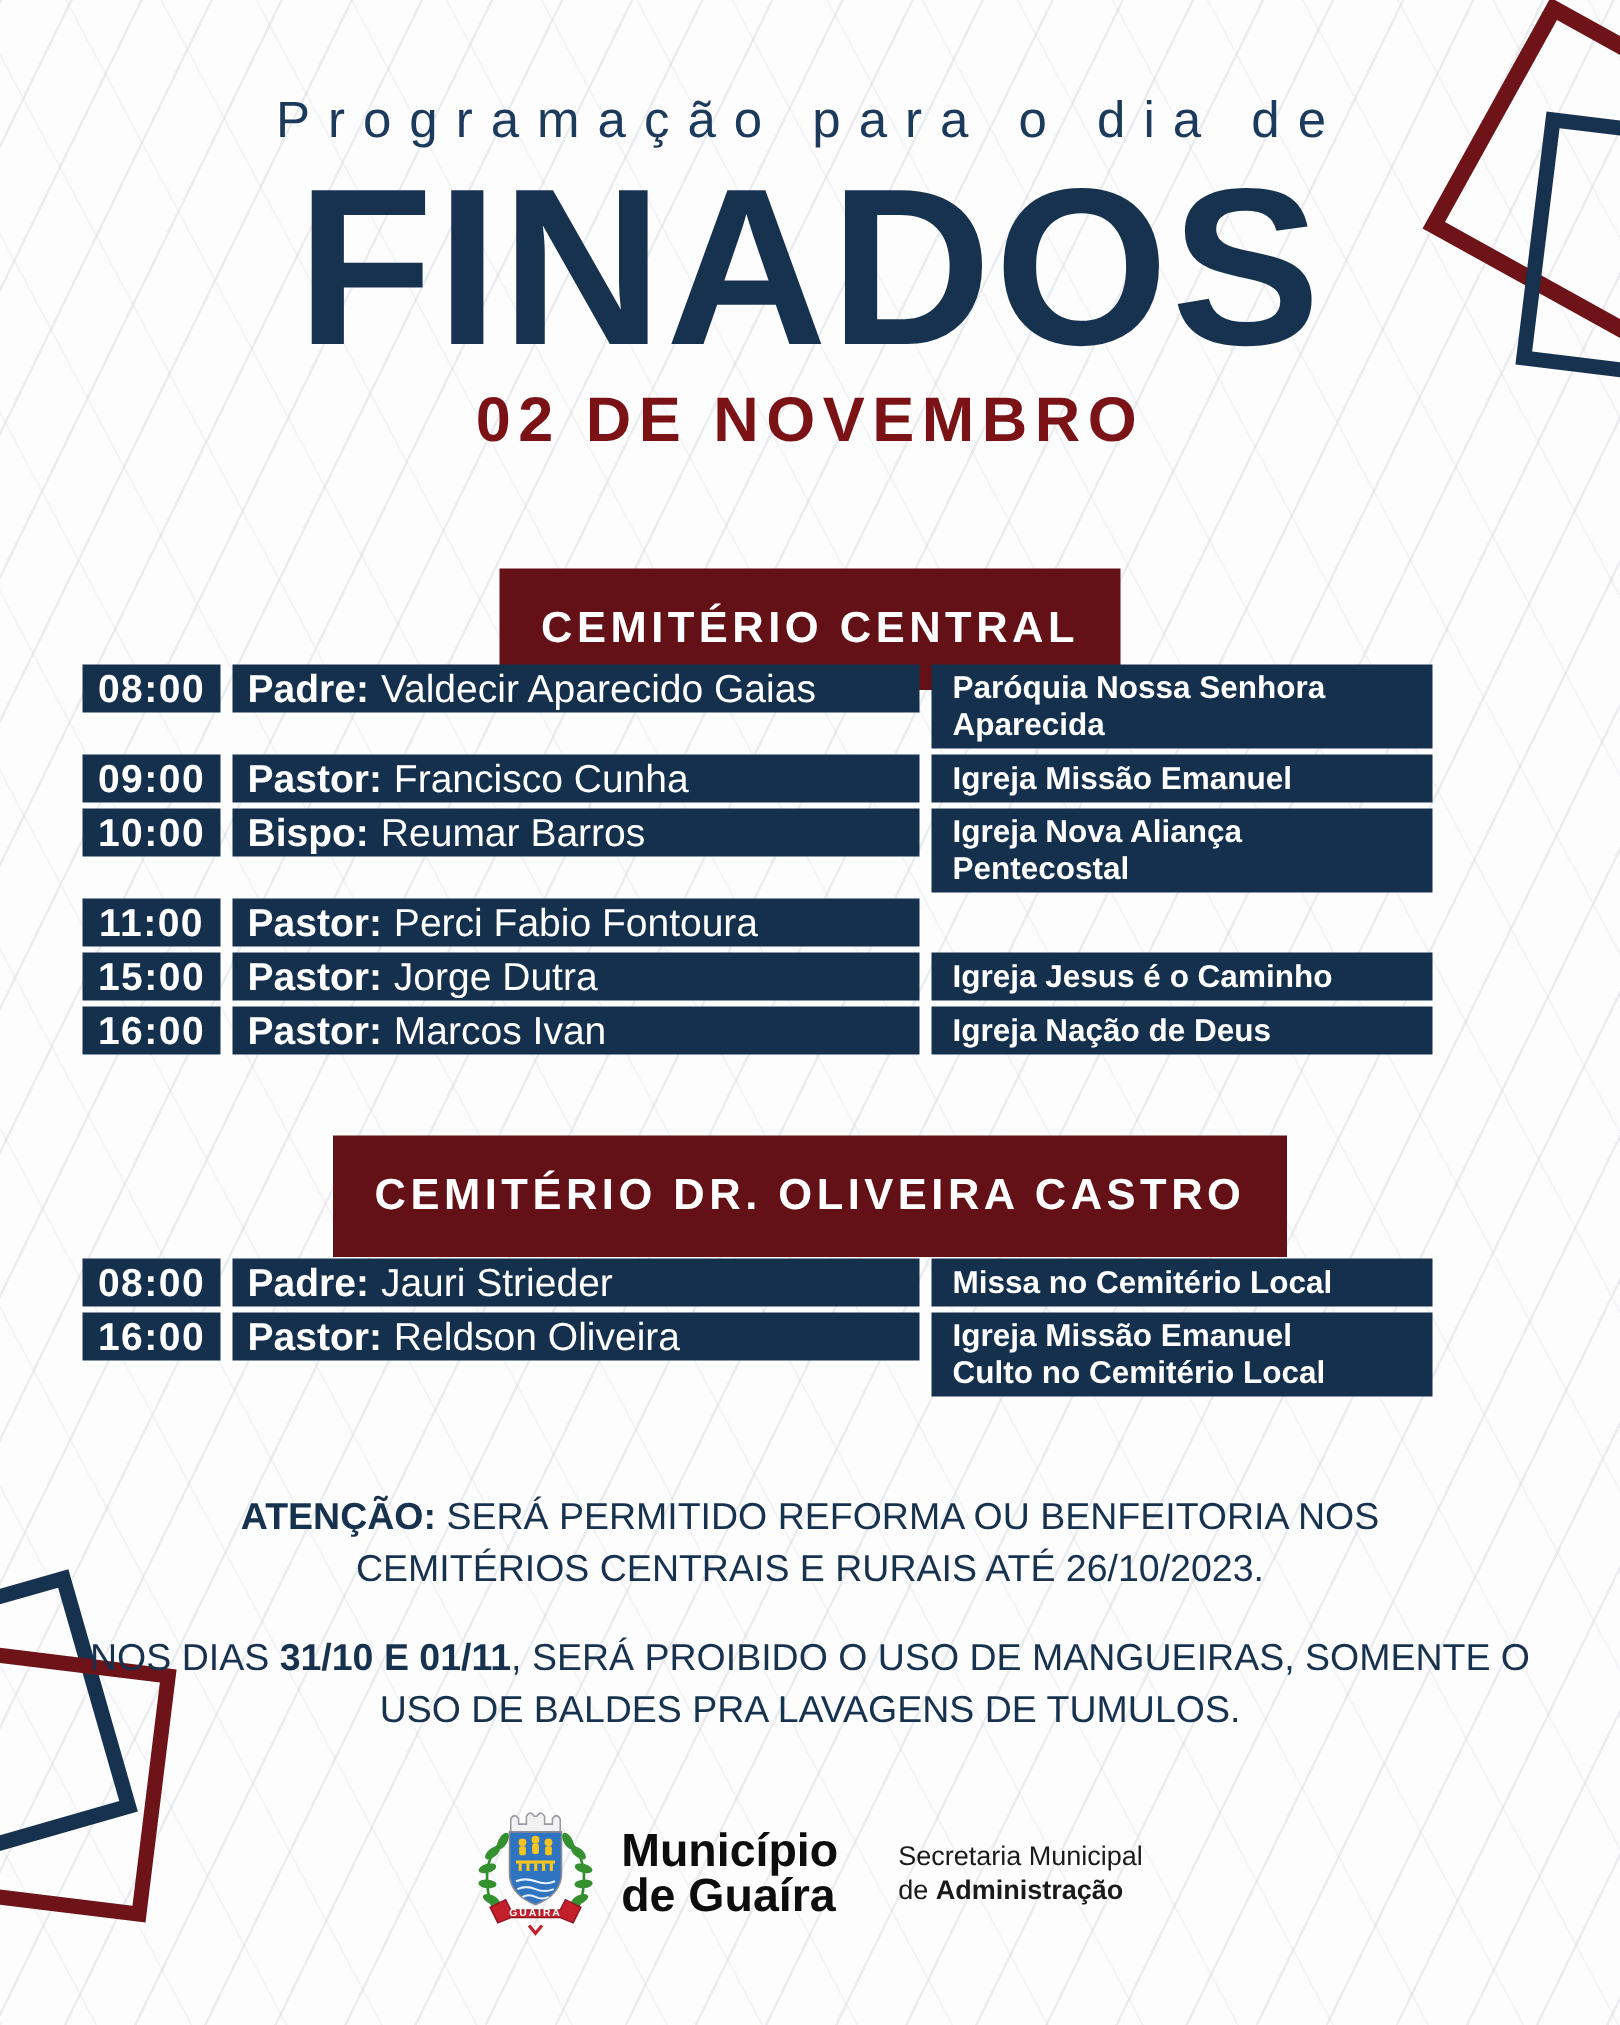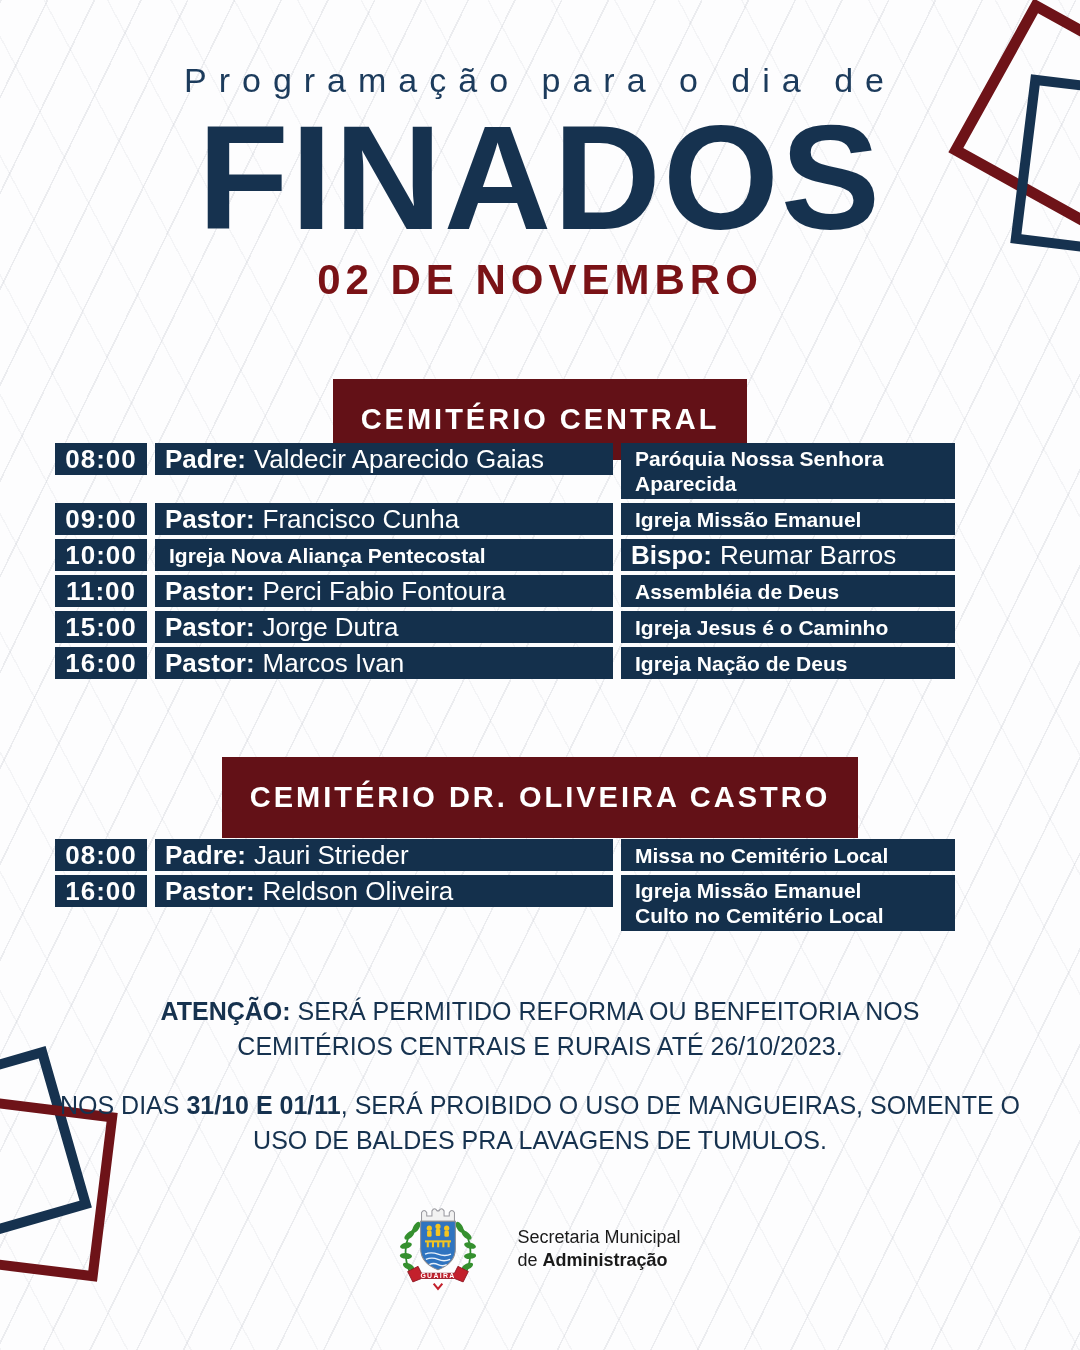--- a/index.html
+++ b/index.html
@@ -105,37 +105,34 @@
         <div class="cell who">
           <span class="role">Pastor:</span>
             <span class="name">Francisco Cunha</span>
         </div>
         <div class="cell church">
             <div>Igreja Missão Emanuel</div>
           </div>
       </div>
       <div class="row">
         <div class="cell time">10:00</div>
-        <div class="cell church">
-            <div>Igreja Nova Aliança Pentecostal</div>
-          </div>
         <div class="cell who">
           <span class="role">Bispo:</span>
             <span class="name">Reumar Barros</span>
         </div>
+        <div class="cell church">
+            <div>Igreja Nova Aliança Pentecostal</div>
+          </div>
       </div>
       <div class="row">
         <div class="cell time">11:00</div>
         <div class="cell who">
           <span class="role">Pastor:</span>
             <span class="name">Perci Fabio Fontoura</span>
         </div>
-        <div class="cell church">
-            <div>Assembléia de Deus</div>
-          </div>
       </div>
       <div class="row">
         <div class="cell time">15:00</div>
         <div class="cell who">
           <span class="role">Pastor:</span>
             <span class="name">Jorge Dutra</span>
         </div>
         <div class="cell church">
             <div>Igreja Jesus é o Caminho</div>
           </div>
@@ -231,20 +228,24 @@
           <path d="M31,64 Q38,61 45,64 Q52,67 59,64"></path>
           <path d="M35,70 Q40,67.5 45,70 Q50,72.5 55,70"></path>
         </g>
 
         <g>
           <path d="M10,78 L22,72 L26,80 L64,80 L68,72 L80,78 L74,90 L64,86 L26,86 L16,90 Z" fill="#c3202c" stroke="#8d1420" stroke-width="1"></path>
           <text x="45" y="85" text-anchor="middle" font-size="8" font-weight="bold" letter-spacing="1.5" fill="#ffffff" font-family="Liberation Sans, sans-serif">GUAIRA</text>
           <path d="M40,92 L45,98 L50,92" fill="none" stroke="#c3202c" stroke-width="2.4"></path>
         </g>
       </svg>
+      <div class="muni">
+        <div>Município</div>
+        <div>de Guaíra</div>
+      </div>
       <div class="secr">
         <div>Secretaria Municipal</div>
         <div><span>de </span><b>Administração</b></div>
       </div>
     </div>
 
   </div>
 </div>
 
 </body></html>

